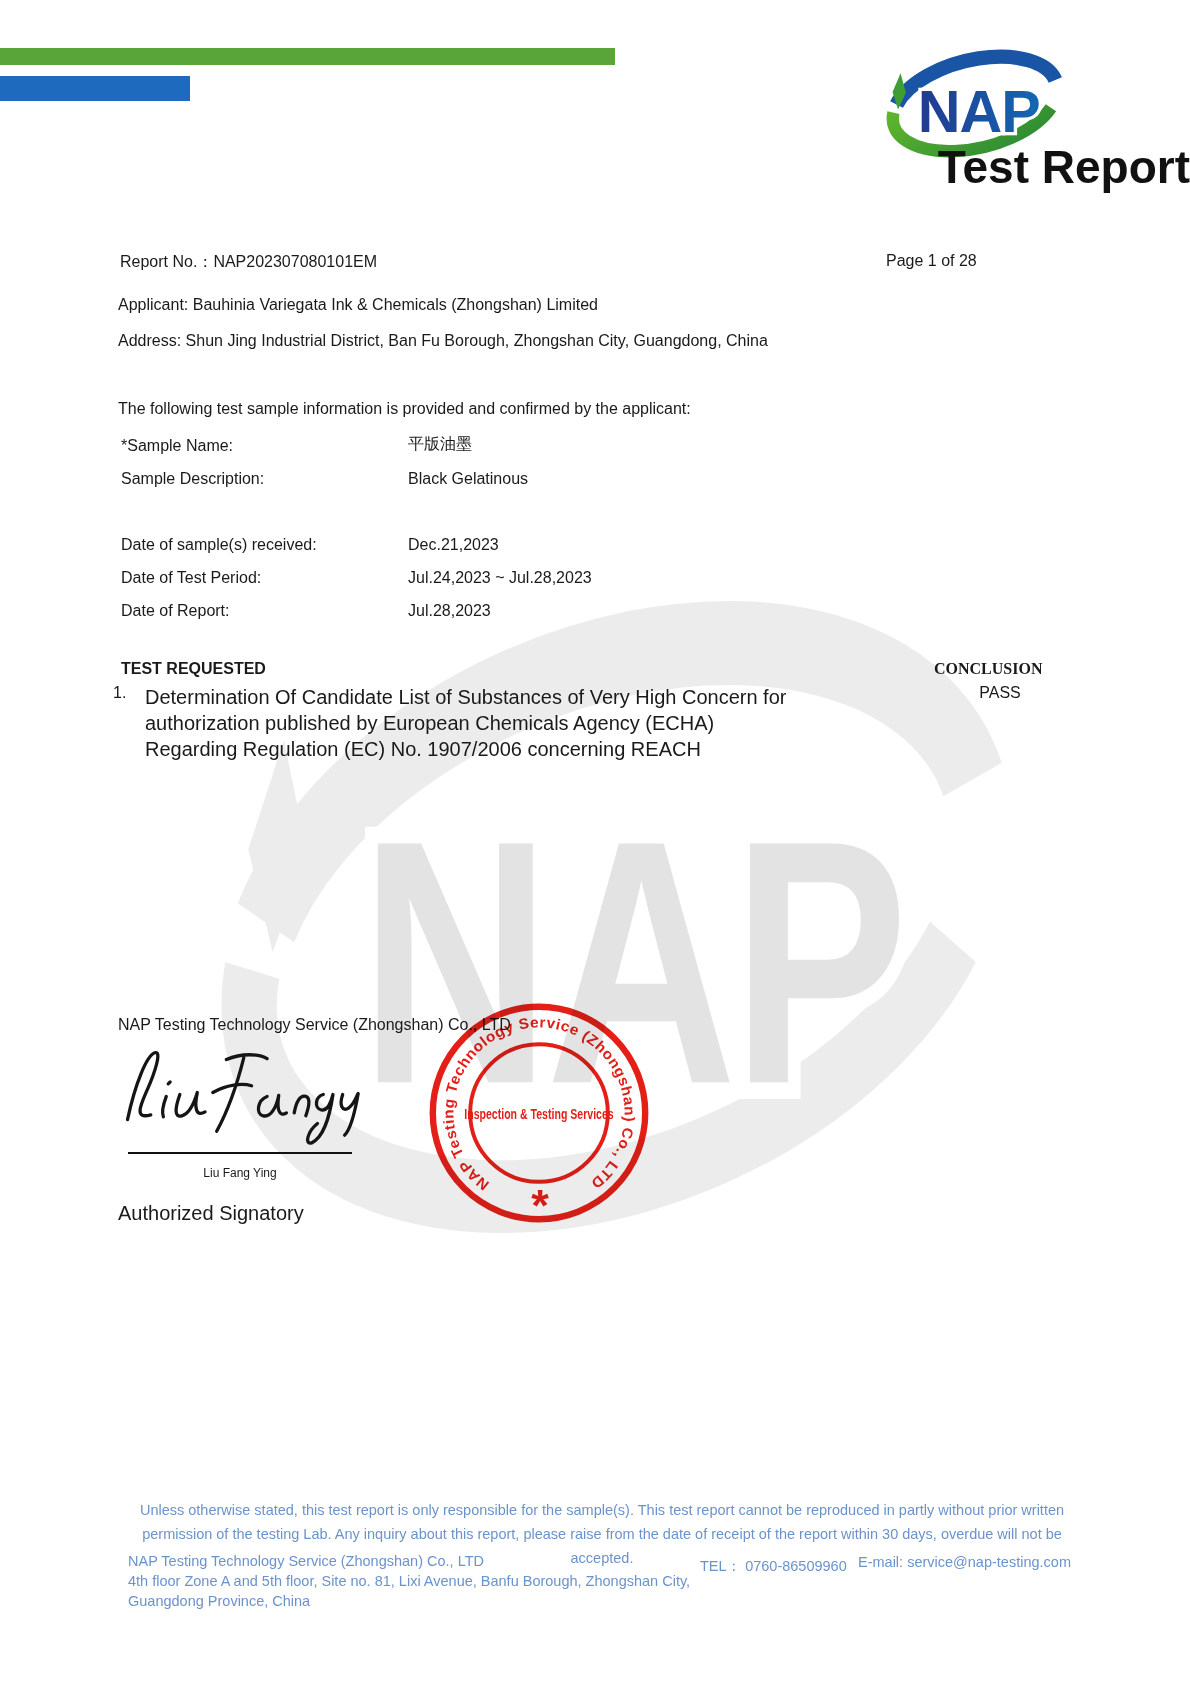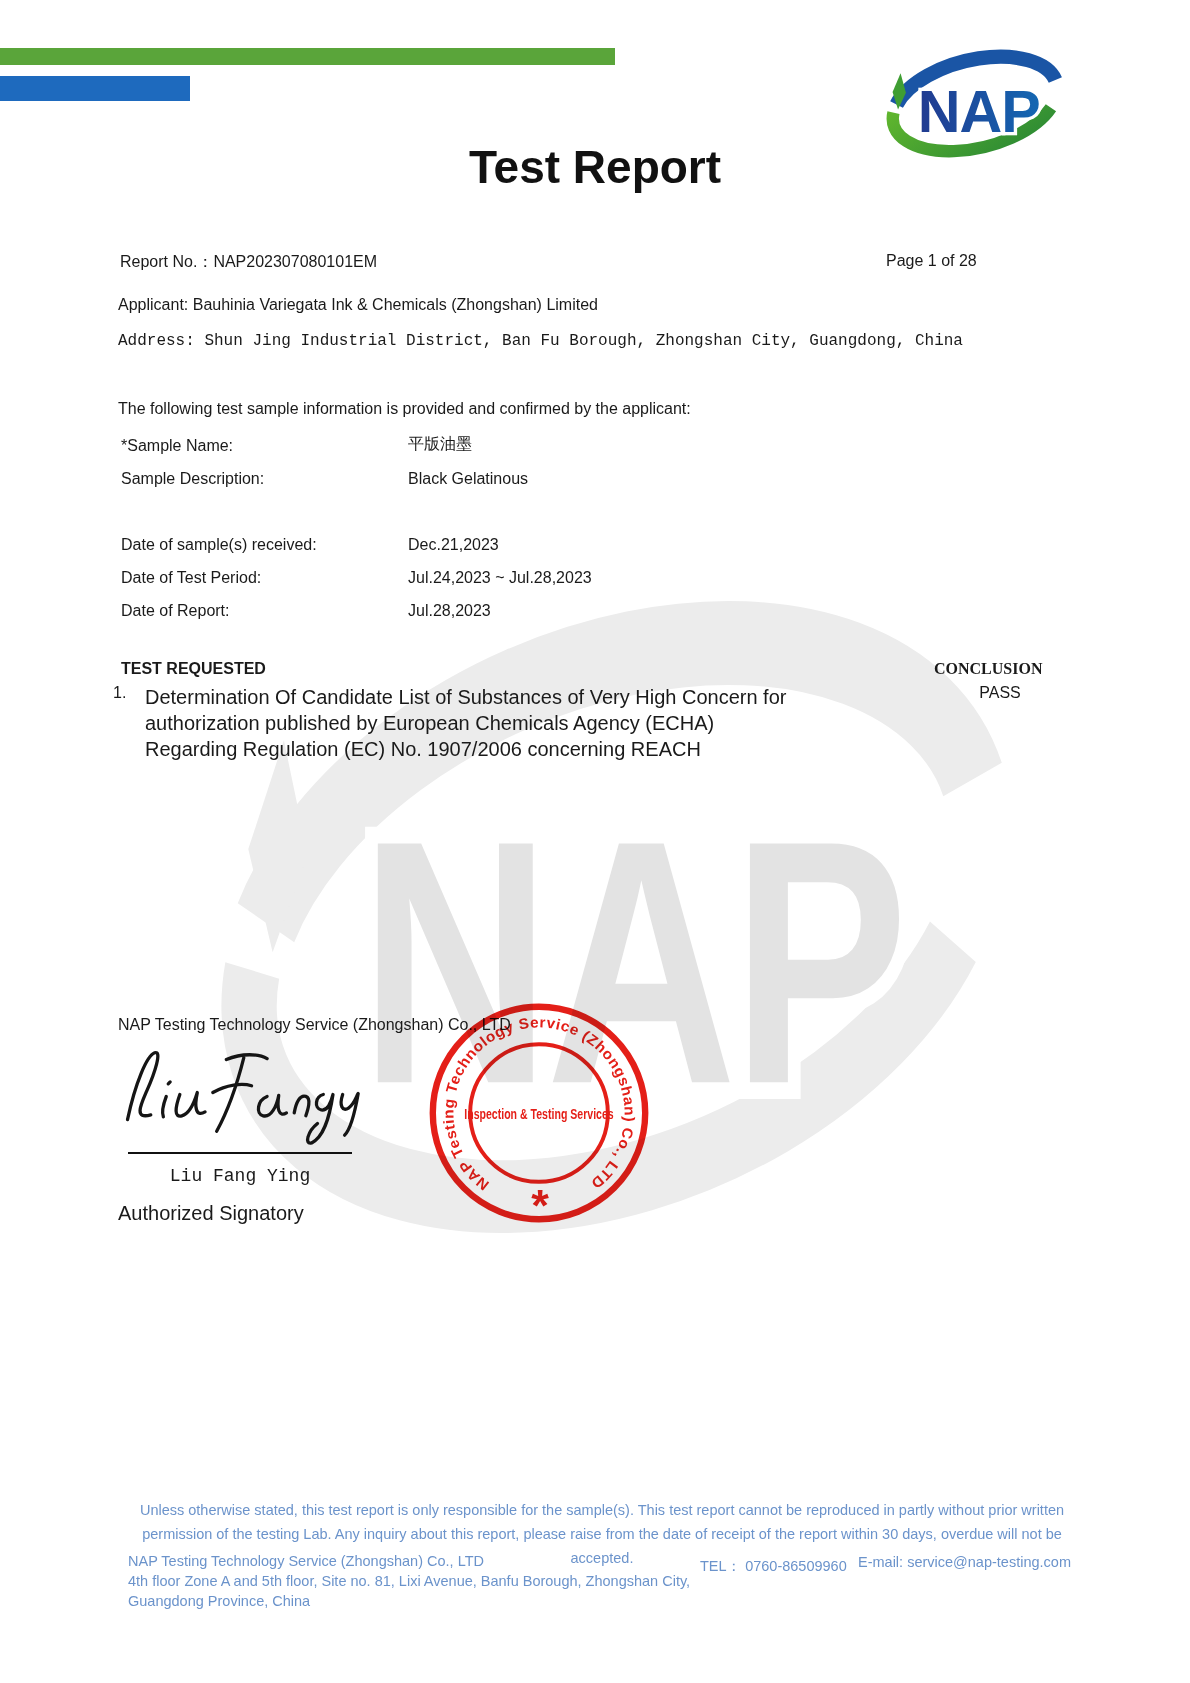--- a/index.html
+++ b/index.html
@@ -3,30 +3,30 @@
 <meta charset="utf-8">
 <style>
   html,body{margin:0;padding:0;background:#fff;}
   .page{
     position:relative;width:1190px;height:1683px;background:#fff;overflow:hidden;
     font-family:"Liberation Sans","DejaVu Sans",sans-serif;color:#1a1a1a;
   }
   .abs{position:absolute;}
   .bar-green{left:0;top:48px;width:615px;height:17px;background:#5aa53a;}
   .bar-blue{left:0;top:76px;width:190px;height:25px;background:#1e6abe;}
-  .title{left:0;top:140px;width:1190px;text-align:center;font-size:46px;font-weight:bold;letter-spacing:0px;color:#111;}
+  .title{left:0;top:140px;width:1190px;text-align:right;font-size:46px;font-weight:bold;letter-spacing:0px;color:#111;}
   .line{font-size:16px;white-space:nowrap;}
   .bold{font-weight:bold;}
   .label-col{left:121px;}
   .value-col{left:408px;}
   .item-text{font-size:20px;line-height:26px;width:665px;white-space:normal;}
   .conclusion-col{left:934px;width:140px;text-align:left;font-family:Liberation Serif, serif;}
   .pass{left:934px;width:132px;text-align:center;}
   .sig-line{left:128px;top:1152px;width:224px;height:2px;background:#111;}
-  .signer{left:128px;top:1166px;width:224px;text-align:center;font-size:18px;font-family:Liberation Mono, monospace;}
+  .signer{left:128px;top:1166px;width:224px;text-align:center;font-size:12px;}
   .role{left:118px;top:1202px;font-size:20px;}
   .footer-text{color:#6b93cb;font-size:14.5px;line-height:24px;text-align:center;}
   .disclaimer{left:128px;top:1498px;width:948px;white-space:normal;}
   .f-company{left:128px;top:1549px;}
   .f-addr1{left:128px;top:1569px;}
   .f-addr2{left:128px;top:1589px;}
   .f-tel{left:700px;top:1554px;}
   .f-email{left:858px;top:1550px;}
   .stamp{mix-blend-mode:multiply;opacity:.95;}
   .watermark{pointer-events:none;}
@@ -68,21 +68,21 @@
   </svg>
 
   <div class="abs title">Test Report</div>
 
   <div class="abs line" style="left:120px;top:252px;">
     <span>Report No.：</span><span>NAP202307080101EM</span>
   </div>
   <div class="abs line" style="left:886px;top:252px;">Page 1 of 28</div>
 
   <div class="abs line" style="left:118px;top:296px;">Applicant: Bauhinia Variegata Ink &amp; Chemicals (Zhongshan) Limited</div>
-  <div class="abs line" style="left:118px;top:332px;font-family:Liberation Mono, monospace;">Address: Shun Jing Industrial District, Ban Fu Borough, Zhongshan City, Guangdong, China</div>
+  <div class="abs line" style="left:118px;top:332px;">Address: Shun Jing Industrial District, Ban Fu Borough, Zhongshan City, Guangdong, China</div>
 
   <div class="abs line" style="left:118px;top:400px;">The following test sample information is provided and confirmed by the applicant:</div>
 
   <div class="abs line label-col" style="top:437px;">*Sample Name:</div>
   <div class="abs line value-col" style="top:434px;font-family:'DejaVu Serif','Liberation Serif',serif;">平版油墨</div>
 
   <div class="abs line label-col" style="top:470px;">Sample Description:</div>
   <div class="abs line value-col" style="top:470px;">Black Gelatinous</div>
 
   <div class="abs line label-col" style="top:536px;">Date of sample(s) received:</div>

